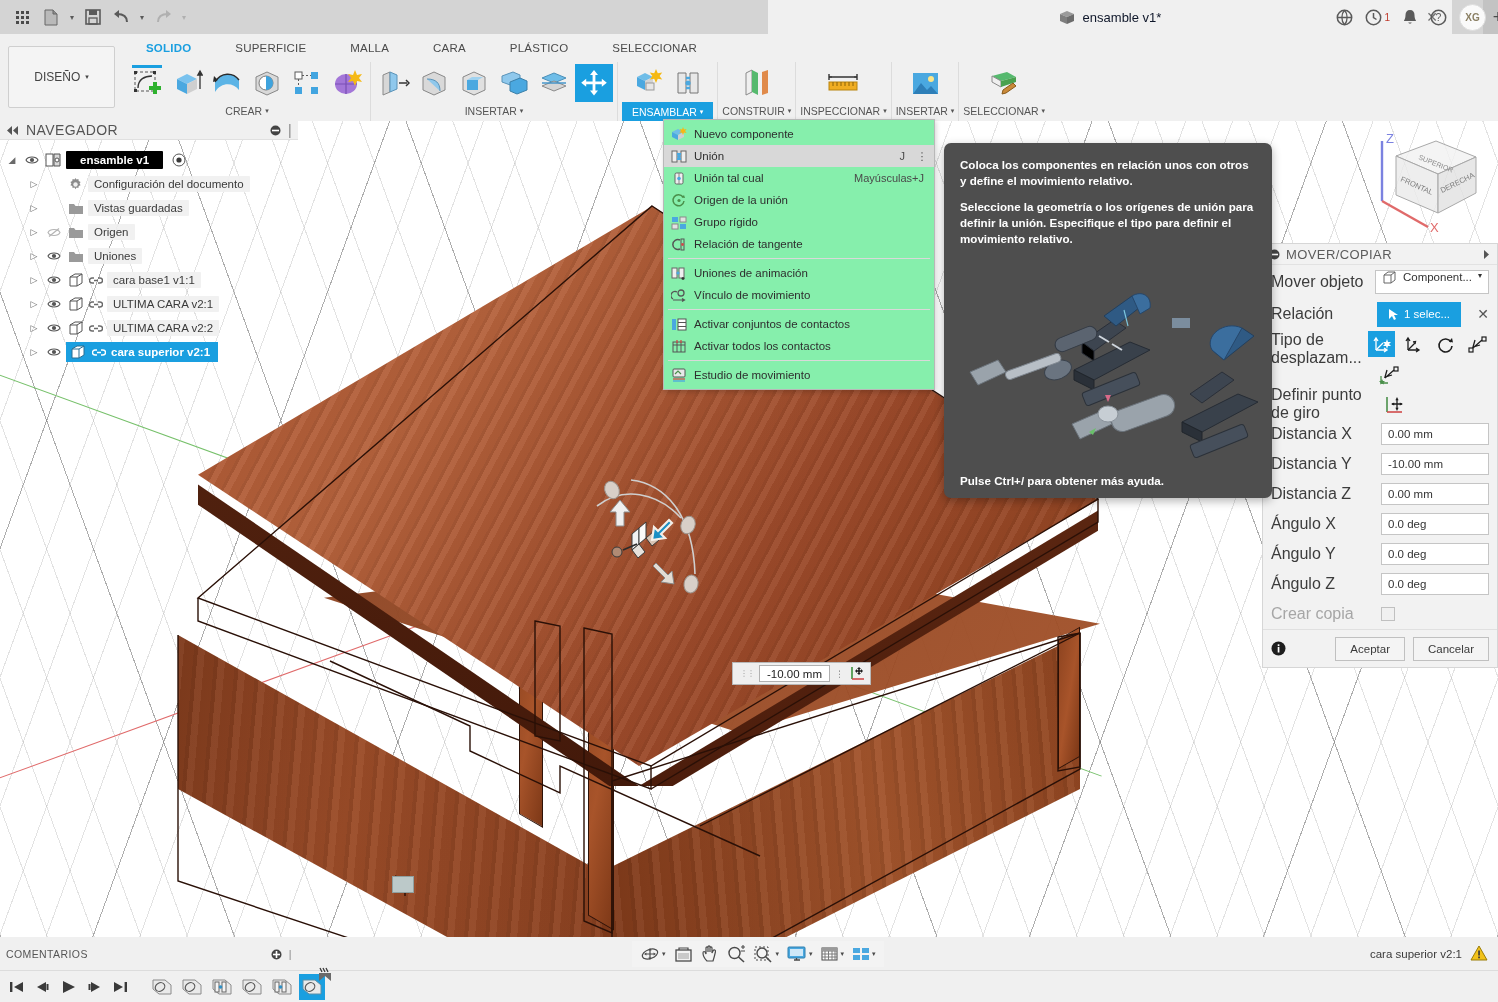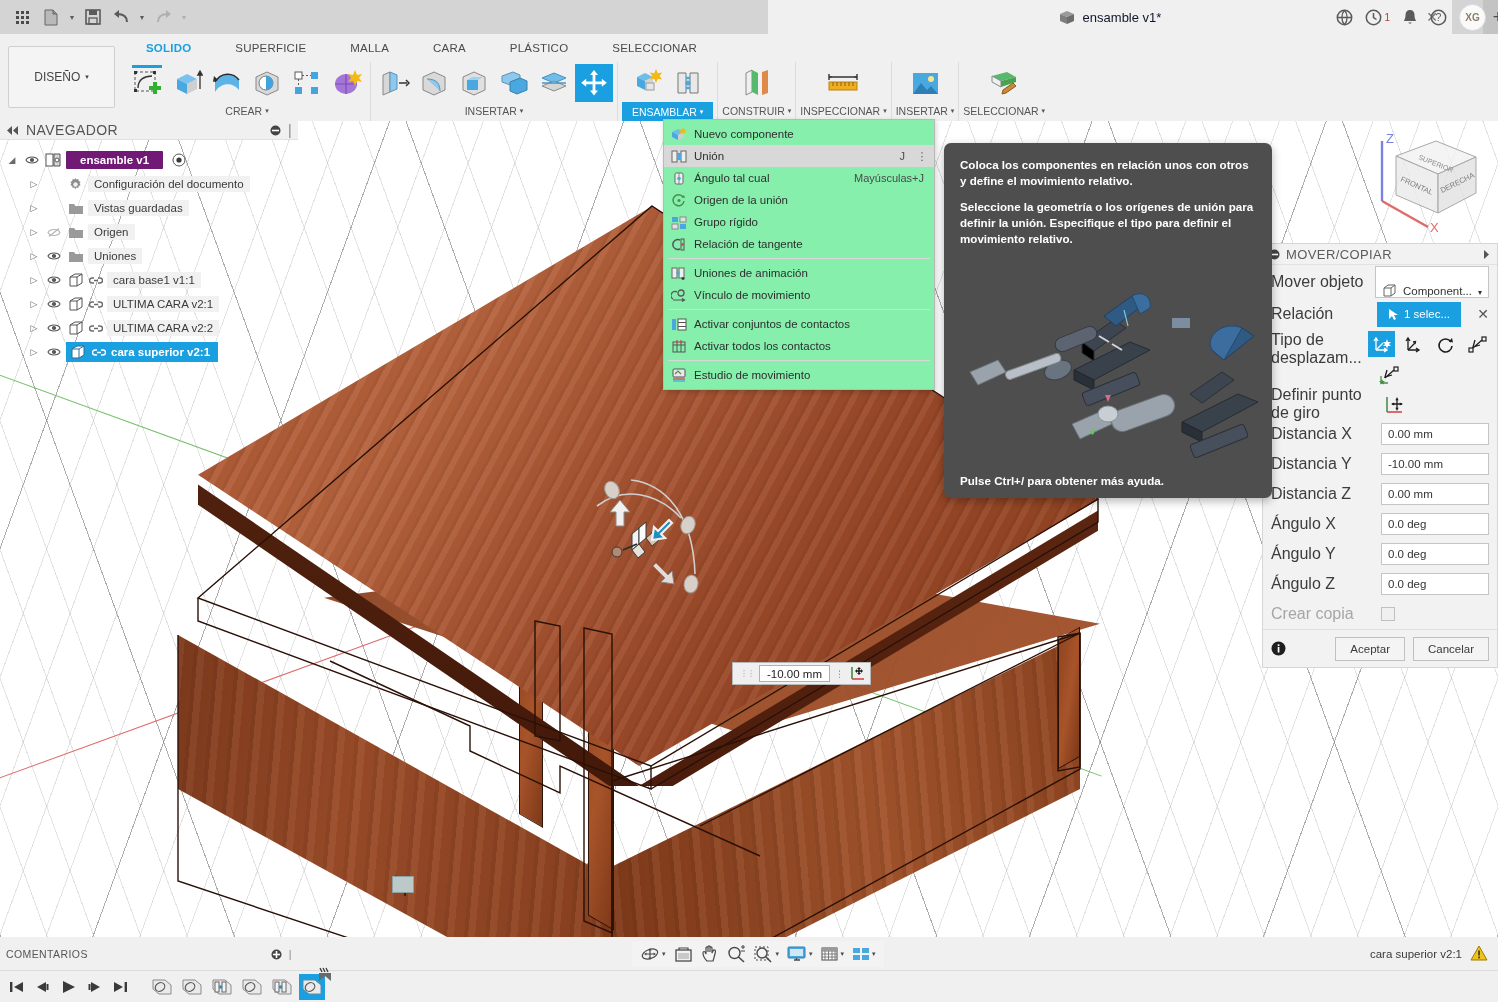--- a/index.html
+++ b/index.html
@@ -159,21 +159,21 @@
     font-size: 14px; color: #555; letter-spacing: .4px; gap: 7px;
   }
   #browser-head .spacer { flex: 1; }
   #tree { padding: 8px 0 10px 0; }
   .node { display: flex; align-items: center; height: 24px; padding-left: 4px; gap: 3px; }
   .node .arrow { width: 16px; text-align: center; color: #6a6a6a; font-size: 9px; }
   .node .eye { width: 18px; display: flex; align-items: center; justify-content: center; color: #555; }
   .node .typeico { width: 19px; display: flex; align-items: center; justify-content: center; color: #7c7c7c; }
   .node .linkico { width: 16px; display: flex; align-items: center; justify-content: center; color: #6c6c6c; }
   .node .lbl { font-size: 11.5px; color: #3a3a3a; background: rgba(240,240,240,.92); padding: 2px 6px; border-radius: 1px; }
-  .node.root .lbl { background: #701a75; color: #fff; font-weight: bold; padding: 3px 14px; }
+  .node.root .lbl { background: #000000; color: #fff; font-weight: bold; padding: 3px 14px; }
   .node.selected { background: transparent; }
   .node.selected .row-hl {
     background: #1a9fe0; height: 20px; display: flex; align-items: center; gap: 4px; padding: 0 8px 0 2px;
   }
 
   
   #comentarios {
     position: absolute; left: 0; top: 942px; width: 298px; height: 24px;
     background: #f0f0f0; display: flex; align-items: center; padding: 0 6px;
     font-size: 10.5px; color: #555; letter-spacing: .4px; gap: 7px; z-index: 20;
@@ -215,22 +215,22 @@
   }
   #mover-head .spacer { flex: 1; }
   .prow { display: flex; align-items: center; height: 30px; padding: 0 8px; gap: 6px; }
   .prow .plabel { width: 104px; font-size: 16px; color: #3c3c3c; }
   .prow .plabel.dim { color: #a6a6a6; }
   .pinput {
     flex: 1; height: 22px; background: #fff; border: 1px solid #c5c5c5;
     display: flex; align-items: center; padding: 0 6px; font-size: 11.5px; color: #333;
   }
   .pdropdown {
-    flex: 1; height: 32px; background: #fff; border: 1px solid #c5c5c5;
-    display: flex; align-items: flex-end; padding: 0 6px; gap: 6px; font-size: 11.5px; color: #333;
+    flex: 1; height: 24px; background: #fff; border: 1px solid #c5c5c5;
+    display: flex; align-items: flex-start; padding: 0 6px; gap: 6px; font-size: 11.5px; color: #333;
   }
   .pdropdown .caret2 { margin-left: auto; font-size: 8px; }
   .selbtn {
     width: 88px; height: 25px; background: #1a9fe0; color: #fff;
     display: flex; align-items: center; justify-content: center; gap: 5px; font-size: 11.5px;
   }
   .xbtn { margin-left: 10px; color: #555; font-size: 14px; }
   .tbtn { width: 27px; height: 26px; display: flex; align-items: center; justify-content: center; }
   .tbtn.on { background: #1a9fe0; }
   #mover-foot {
@@ -928,21 +928,21 @@
     </div>
 
     <div class="mitem">
       <span class="micon">
         <svg width="16" height="15" viewBox="0 0 16 15">
             <rect x="4" y="2" width="8" height="11" rx="1.5" fill="#efefef" stroke="#666"></rect>
             <path d="M8,2 v11" stroke="#888"></path>
             <circle cx="8" cy="7.5" r="1.8" fill="#4aa8e0"></circle>
           </svg>
       </span>
-      <span class="mlabel">Ángulo tal cual</span>
+      <span class="mlabel">Unión tal cual</span>
       <span class="mkey">Mayúsculas+J</span>
     </div>
 
     <div class="mitem">
       <span class="micon">
         <svg width="16" height="15" viewBox="0 0 16 15">
             <path d="M12,4 A5.5,5.5 0 1,0 13,8" fill="none" stroke="#4a8f4a" stroke-width="1.5"></path>
             <path d="M13,2 l1,3 -3.4,-.6 z" fill="#4a8f4a"></path>
             <circle cx="8" cy="7.5" r="1.6" fill="#4a8f4a"></circle>
           </svg>

